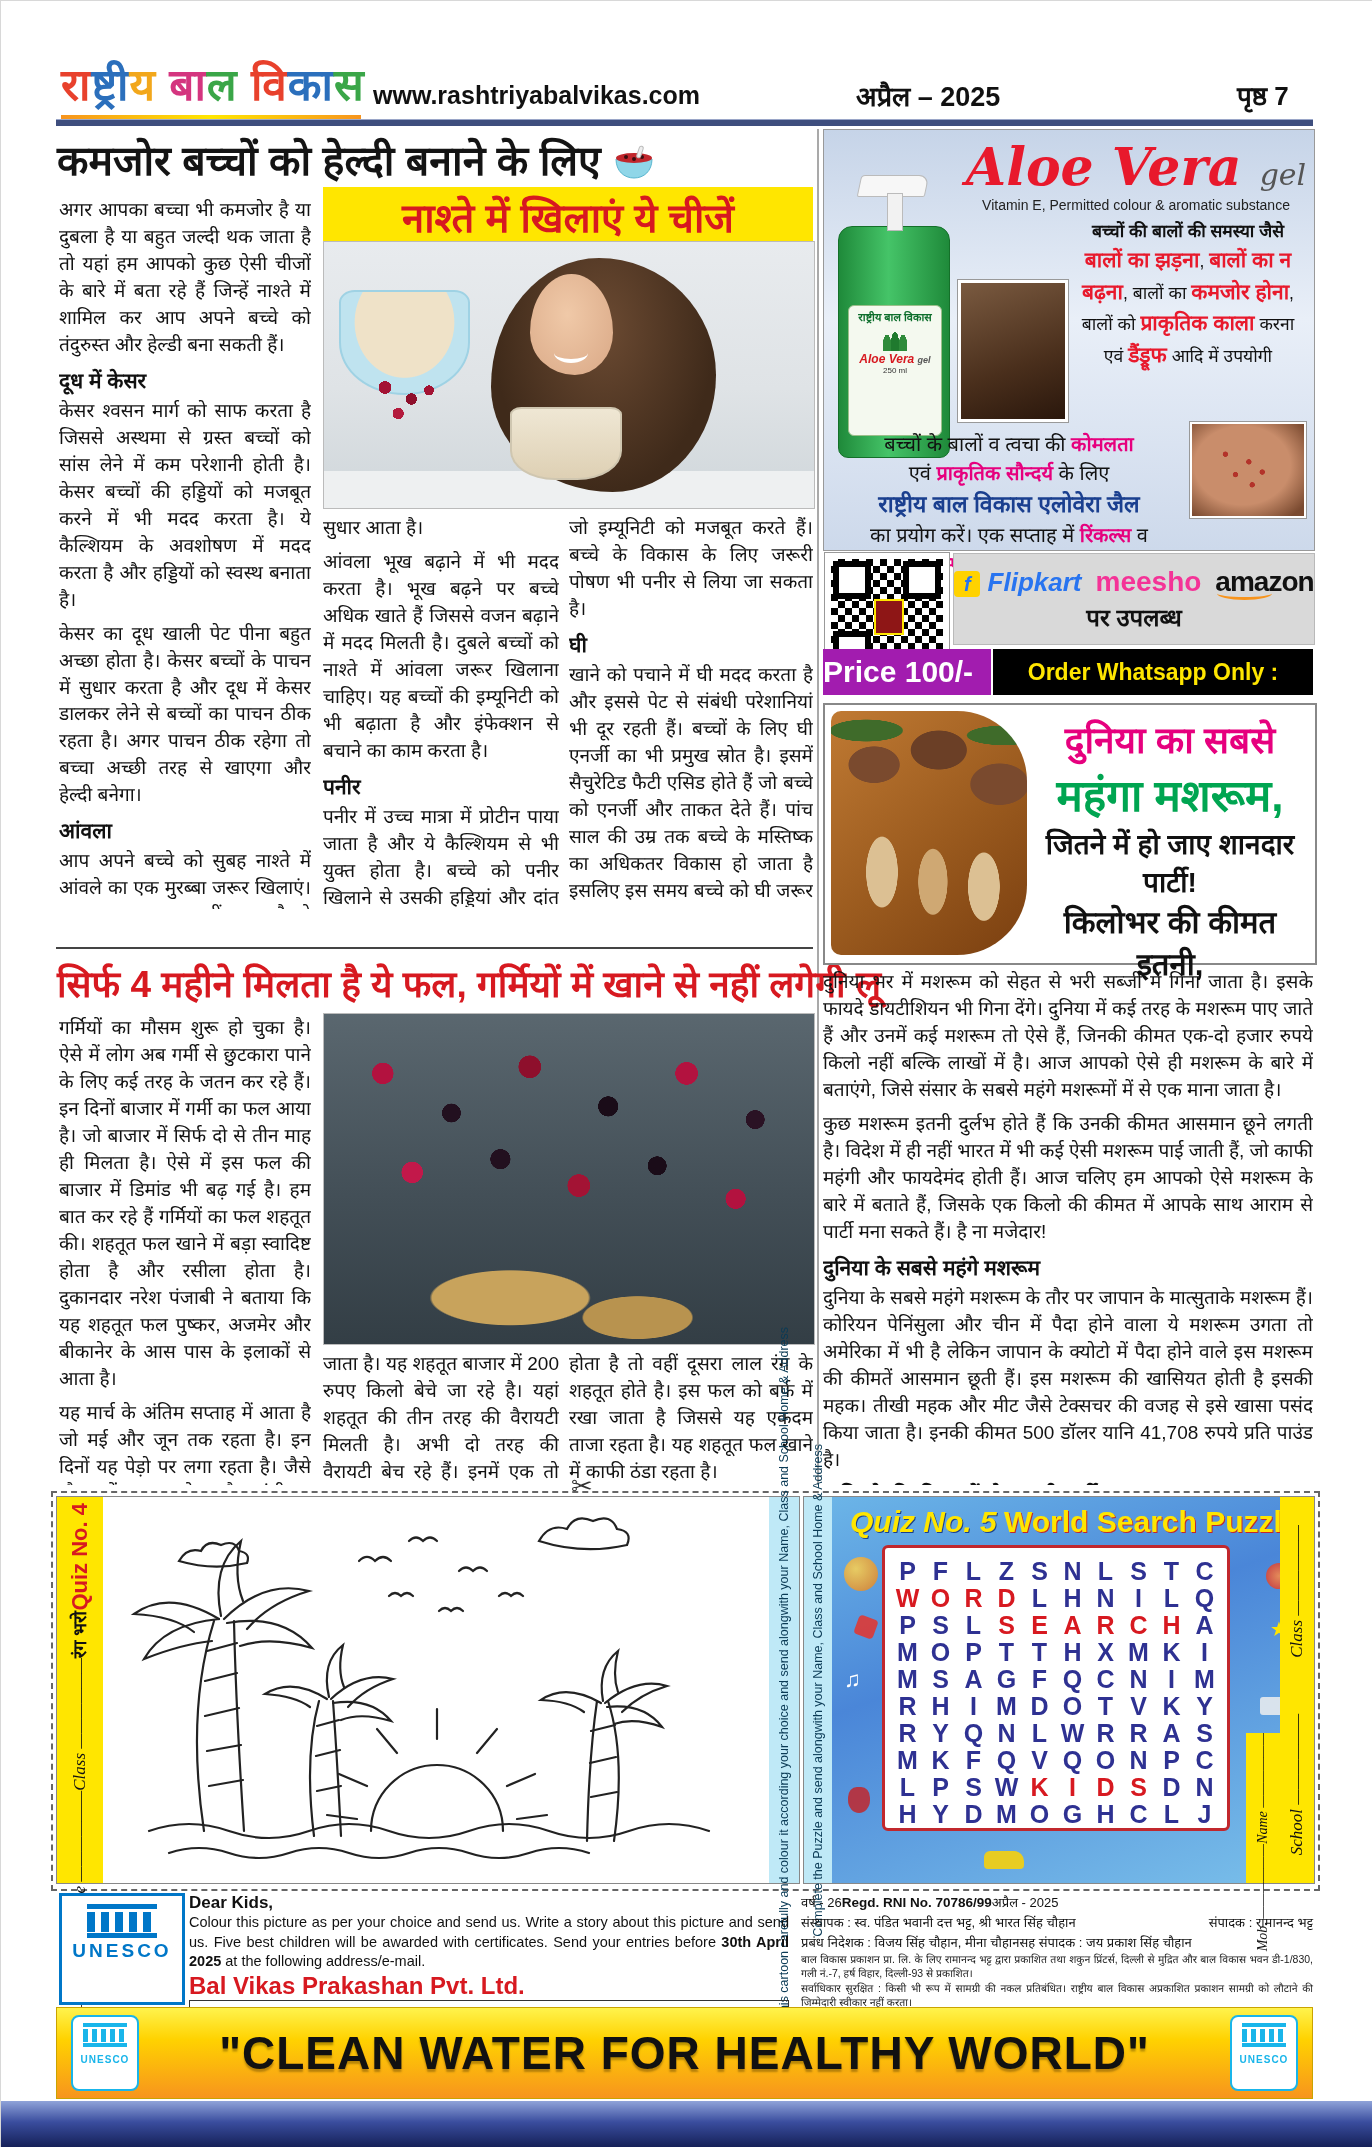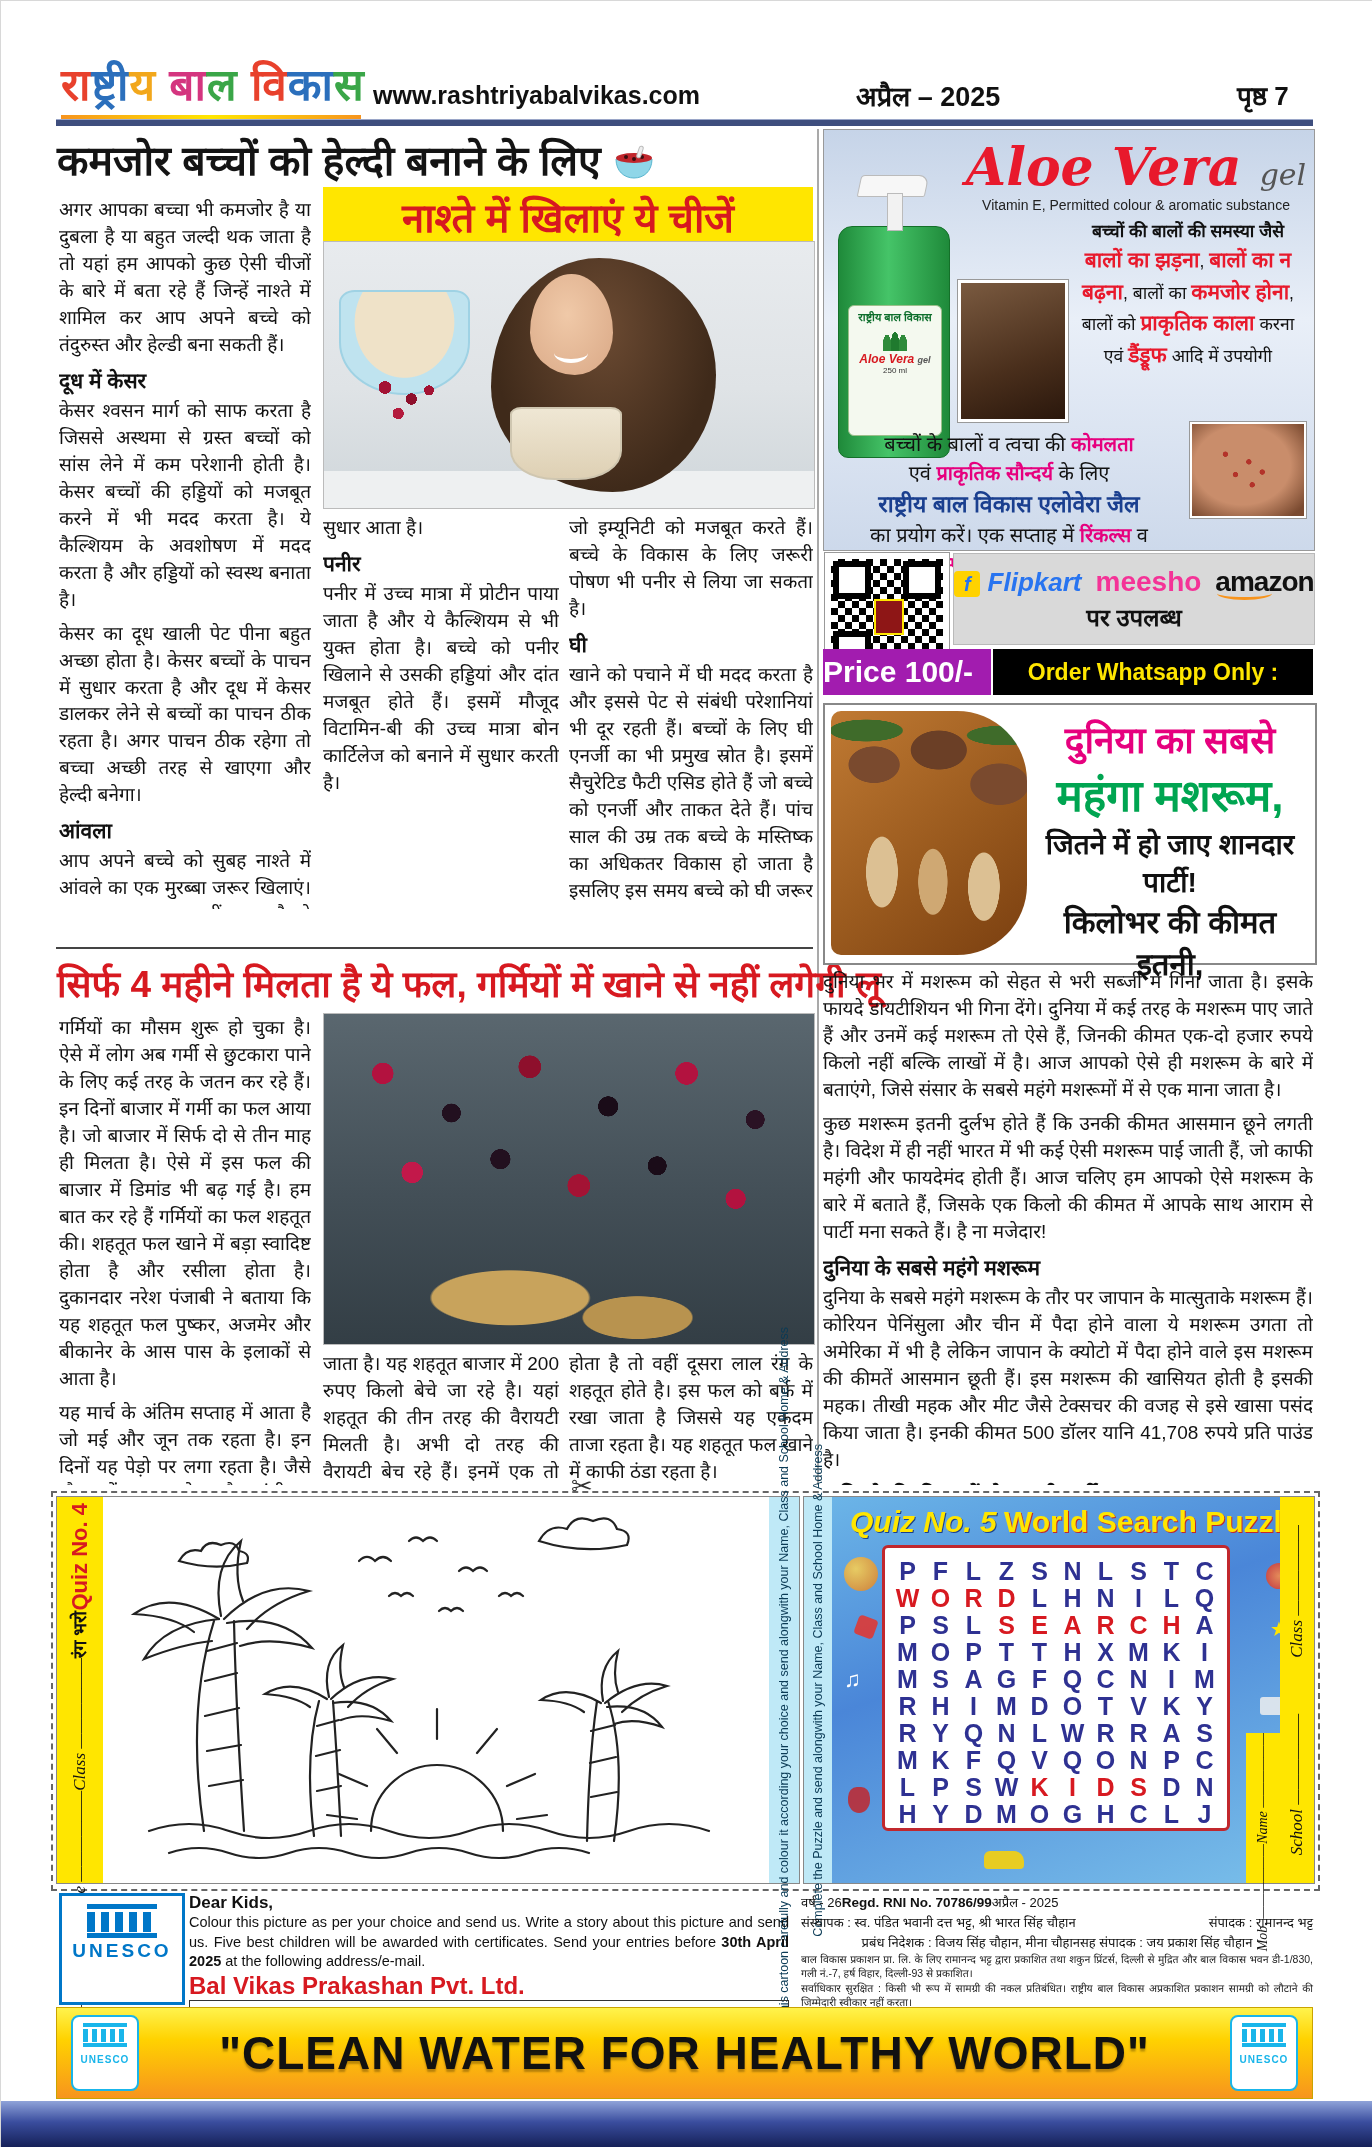--- a/index.html
+++ b/index.html
@@ -184,20 +184,21 @@
     <div class="g-hair"></div>
     <div class="g-face"></div>
     <div class="g-smile"></div>
     <div class="g-bowl"></div>
     <div class="g-berries"></div>
     <div class="g-glass"></div>
   </div>
 
   <div class="abs col" style="left:322px;top:514px;width:236px;height:392px;">
       <div class="art-p">सुधार आता है।</div>
+      <div class="art-p">आंवला भूख बढ़ाने में भी मदद करता है। भूख बढ़ने पर बच्चे अधिक खाते हैं जिससे वजन बढ़ाने में मदद मिलती है। दुबले बच्चों को नाश्ते में आंवला जरूर खिलाना चाहिए। यह बच्चों की इम्यूनिटी को भी बढ़ाता है और इंफेक्शन से बचाने का काम करता है।</div>
       <div class="art-h">पनीर</div>
       <div class="art-p">पनीर में उच्च मात्रा में प्रोटीन पाया जाता है और ये कैल्शियम से भी युक्त होता है। बच्चे को पनीर खिलाने से उसकी हड्डियां और दांत मजबूत होते हैं। इसमें मौजूद विटामिन-बी की उच्च मात्रा बोन कार्टिलेज को बनाने में सुधार करती है।</div>
     </div>
   <div class="abs col" style="left:568px;top:514px;width:244px;height:392px;">
       <div class="art-p">जो इम्यूनिटी को मजबूत करते हैं। बच्चे के विकास के लिए जरूरी पोषण भी पनीर से लिया जा सकता है।</div>
       <div class="art-h">घी</div>
       <div class="art-p">खाने को पचाने में घी मदद करता है और इससे पेट से संबंधी परेशानियां भी दूर रहती हैं। बच्चों के लिए घी एनर्जी का भी प्रमुख स्रोत है। इसमें सैचुरेटिड फैटी एसिड होते हैं जो बच्चे को एनर्जी और ताकत देते हैं। पांच साल की उम्र तक बच्चे के मस्तिष्क का अधिकतर विकास हो जाता है इसलिए इस समय बच्चे को घी जरूर खिलाएं, क्योंकि घी में ओमेगा 3 फैटी एसिड होते हैं।</div>
     </div>
 
   <div class="abs hr-heavy" style="left:55px;top:946px;width:757px;"></div>
@@ -524,21 +525,21 @@
   <div class="abs" style="left:800px;top:1892px;width:512px;">
     <div class="imprint" style="display:flex;justify-content:flex-start;">
       <span>वर्ष - 26</span>
       <b>Regd. RNI No. 70786/99</b>
       <span>अप्रैल - 2025</span>
     </div>
     <div class="imprint" style="display:flex;justify-content:space-between;">
       <span>संस्थापक : स्व. पंडित भवानी दत्त भट्ट, श्री भारत सिंह चौहान</span>
       <span>संपादक : रामानन्द भट्ट</span>
     </div>
-    <div class="imprint" style="display:flex;justify-content:center;">
+    <div class="imprint" style="display:flex;justify-content:flex-start;">
       <span>प्रबंध निदेशक : विजय सिंह चौहान, मीना चौहान</span>
       <span>सह संपादक : जय प्रकाश सिंह चौहान</span>
     </div>
     <div class="fineprint">बाल विकास प्रकाशन प्रा. लि. के लिए रामानन्द भट्ट द्वारा प्रकाशित तथा शकुन प्रिंटर्स, दिल्ली से मुद्रित और बाल विकास भवन डी-1/830, गली नं.-7, हर्ष विहार, दिल्ली-93 से प्रकाशित।</div>
     <div class="fineprint">सर्वाधिकार सुरक्षित : किसी भी रूप में सामग्री की नकल प्रतिबंधित। राष्ट्रीय बाल विकास अप्रकाशित प्रकाशन सामग्री को लौटाने की जिम्मेदारी स्वीकार नहीं करता।</div>
   </div>
 
   <div class="abs banner" style="left:55px;top:2006px;width:1257px;height:92px;box-sizing:border-box;">
     <div class="mini-unesco">
       <div class="temple"></div>

